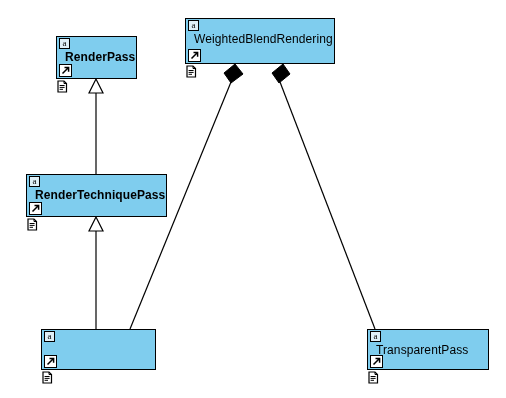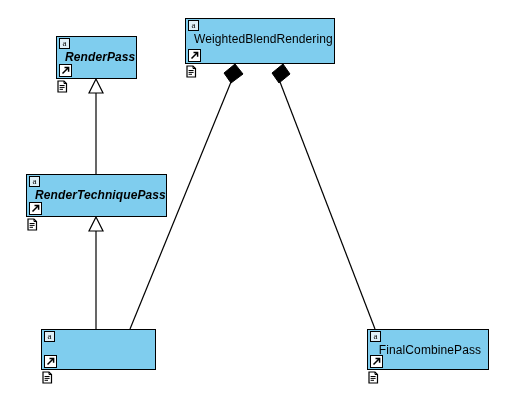--- a/index.html
+++ b/index.html
@@ -35,24 +35,22 @@
   .node-name {
     position: absolute;
     left: 8px;
     right: 4px;
     top: 13px;
     font-size: 12px;
     line-height: 14px;
     color: #000000;
     white-space: nowrap;
     letter-spacing: 0.1px;
-    text-align: center;
   }
   .node-name.abstract {
-    font-style: italic;
     font-weight: bold;
   }
   .badge-a {
     position: absolute;
     left: 2px;
     top: 1px;
     width: 11px;
     height: 11px;
     background: #DFEFF7;
     border: 1px solid #000000;
@@ -173,21 +171,21 @@
   <span class="badge-doc" style="left:42px; top:371px;">
     <svg width="11" height="13" viewBox="0 0 11 13">
       <path d="M1 1 H7 L9.5 3.5 V12 H1 Z" fill="#ffffff" stroke="#000000" stroke-width="1.2"></path>
       <path d="M7 1 V3.5 H9.5" fill="none" stroke="#000000" stroke-width="1"></path>
       <path d="M2.6 5.5 H7.6 M2.6 7.4 H7.6 M2.6 9.3 H6" stroke="#000000" stroke-width="1"></path>
     </svg>
   </span>
 
   <div class="uml-node" style="left:367px; top:329px; width:122px; height:41px;">
     <span class="badge-a">a</span>
-    <span class="node-name">FinalCombinePass</span>
+    <span class="node-name">TransparentPass</span>
     <span class="badge-arrow">
       <svg width="11" height="11" viewBox="0 0 11 11">
         <path d="M2.5 8.5 L8 3 M4.5 2.6 L8.6 2.6 L8.6 6.7" stroke="#000000" stroke-width="1.5" fill="none"></path>
       </svg>
     </span>
   </div>
   <span class="badge-doc" style="left:368px; top:371px;">
     <svg width="11" height="13" viewBox="0 0 11 13">
       <path d="M1 1 H7 L9.5 3.5 V12 H1 Z" fill="#ffffff" stroke="#000000" stroke-width="1.2"></path>
       <path d="M7 1 V3.5 H9.5" fill="none" stroke="#000000" stroke-width="1"></path>

